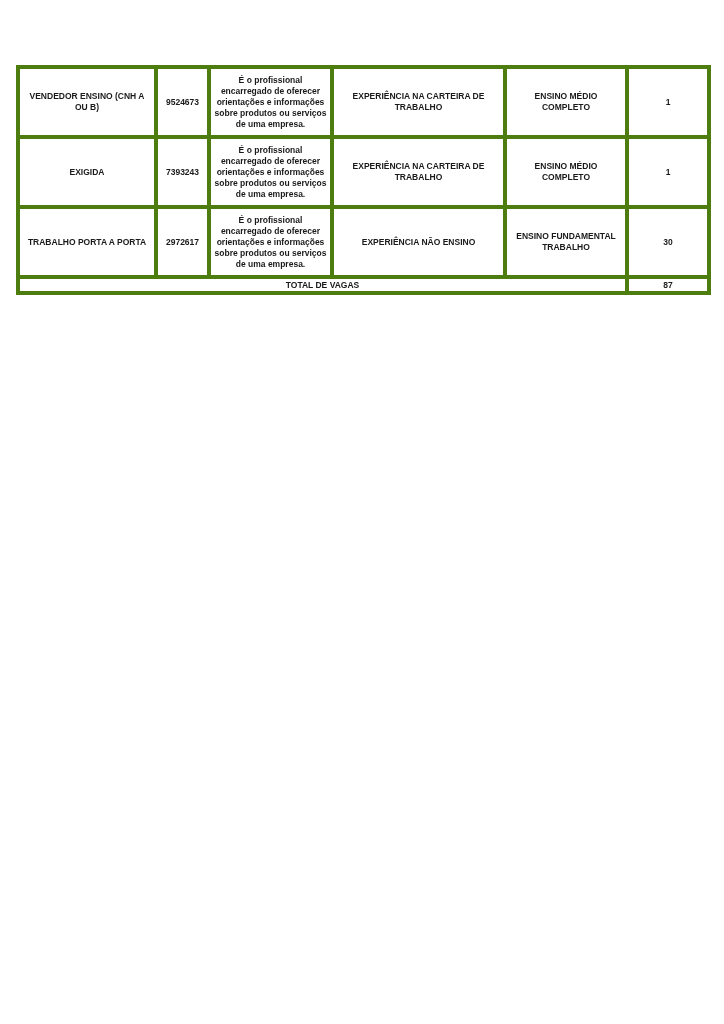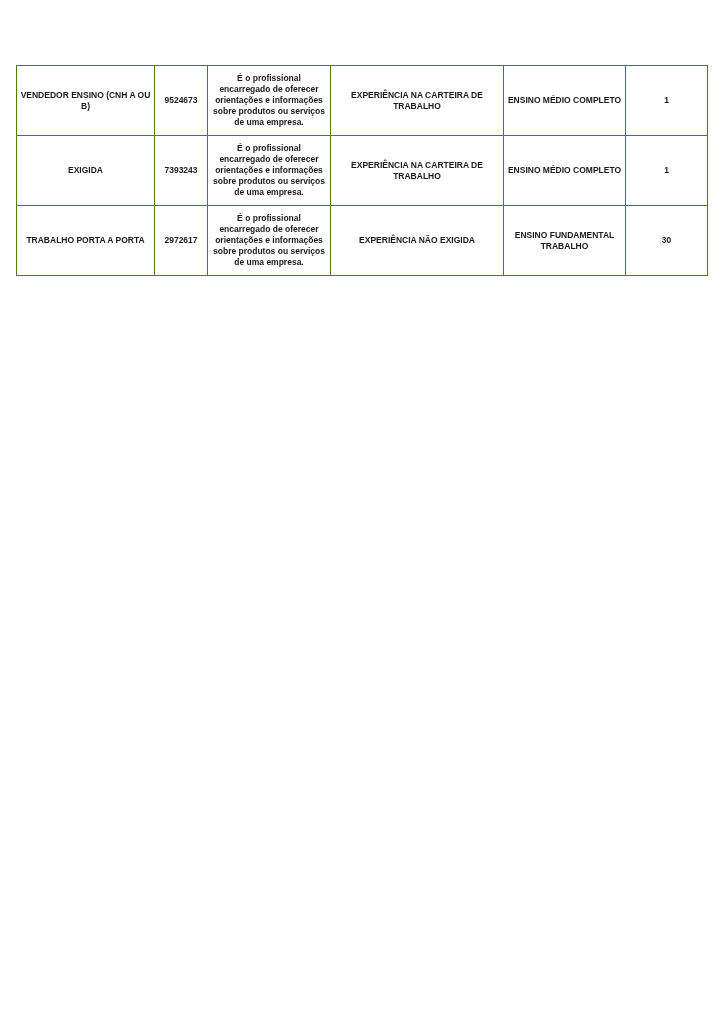--- a/index.html
+++ b/index.html
@@ -15,21 +15,21 @@
   }
   table.vacancy-table {
     position: absolute;
     left: 16px;
     top: 65px;
     width: 691px;
     border-collapse: collapse;
     table-layout: fixed;
   }
   table.vacancy-table td {
-    border: 1px solid #4d7c0f;
+    border: 4px solid #4d7c0f;
     font-size: 8.5px;
     font-weight: bold;
     line-height: 11px;
     text-align: center;
     vertical-align: middle;
     padding: 1px 3px;
     word-wrap: break-word;
   }
   .col-title { width: 138px; }
   .col-code  { width: 53px;  }
@@ -71,19 +71,23 @@
         <td>7393243</td>
         <td>É o profissional encarregado de oferecer orientações e informações sobre produtos ou serviços de uma empresa.</td>
         <td>EXPERIÊNCIA NA CARTEIRA DE TRABALHO</td>
         <td>ENSINO MÉDIO COMPLETO</td>
         <td>1</td>
       </tr>
       <tr class="data-row">
         <td>TRABALHO PORTA A PORTA</td>
         <td>2972617</td>
         <td>É o profissional encarregado de oferecer orientações e informações sobre produtos ou serviços de uma empresa.</td>
-        <td>EXPERIÊNCIA NÃO EXIGIDA</td>
+        <td>EXPERIÊNCIA NÃO ENSINO</td>
         <td>ENSINO FUNDAMENTAL TRABALHO</td>
         <td>30</td>
+      </tr>
+      <tr class="total-row">
+        <td colspan="5">TOTAL DE VAGAS</td>
+        <td>87</td>
       </tr>
     </tbody>
   </table>
 </div>
 
 </body></html>

